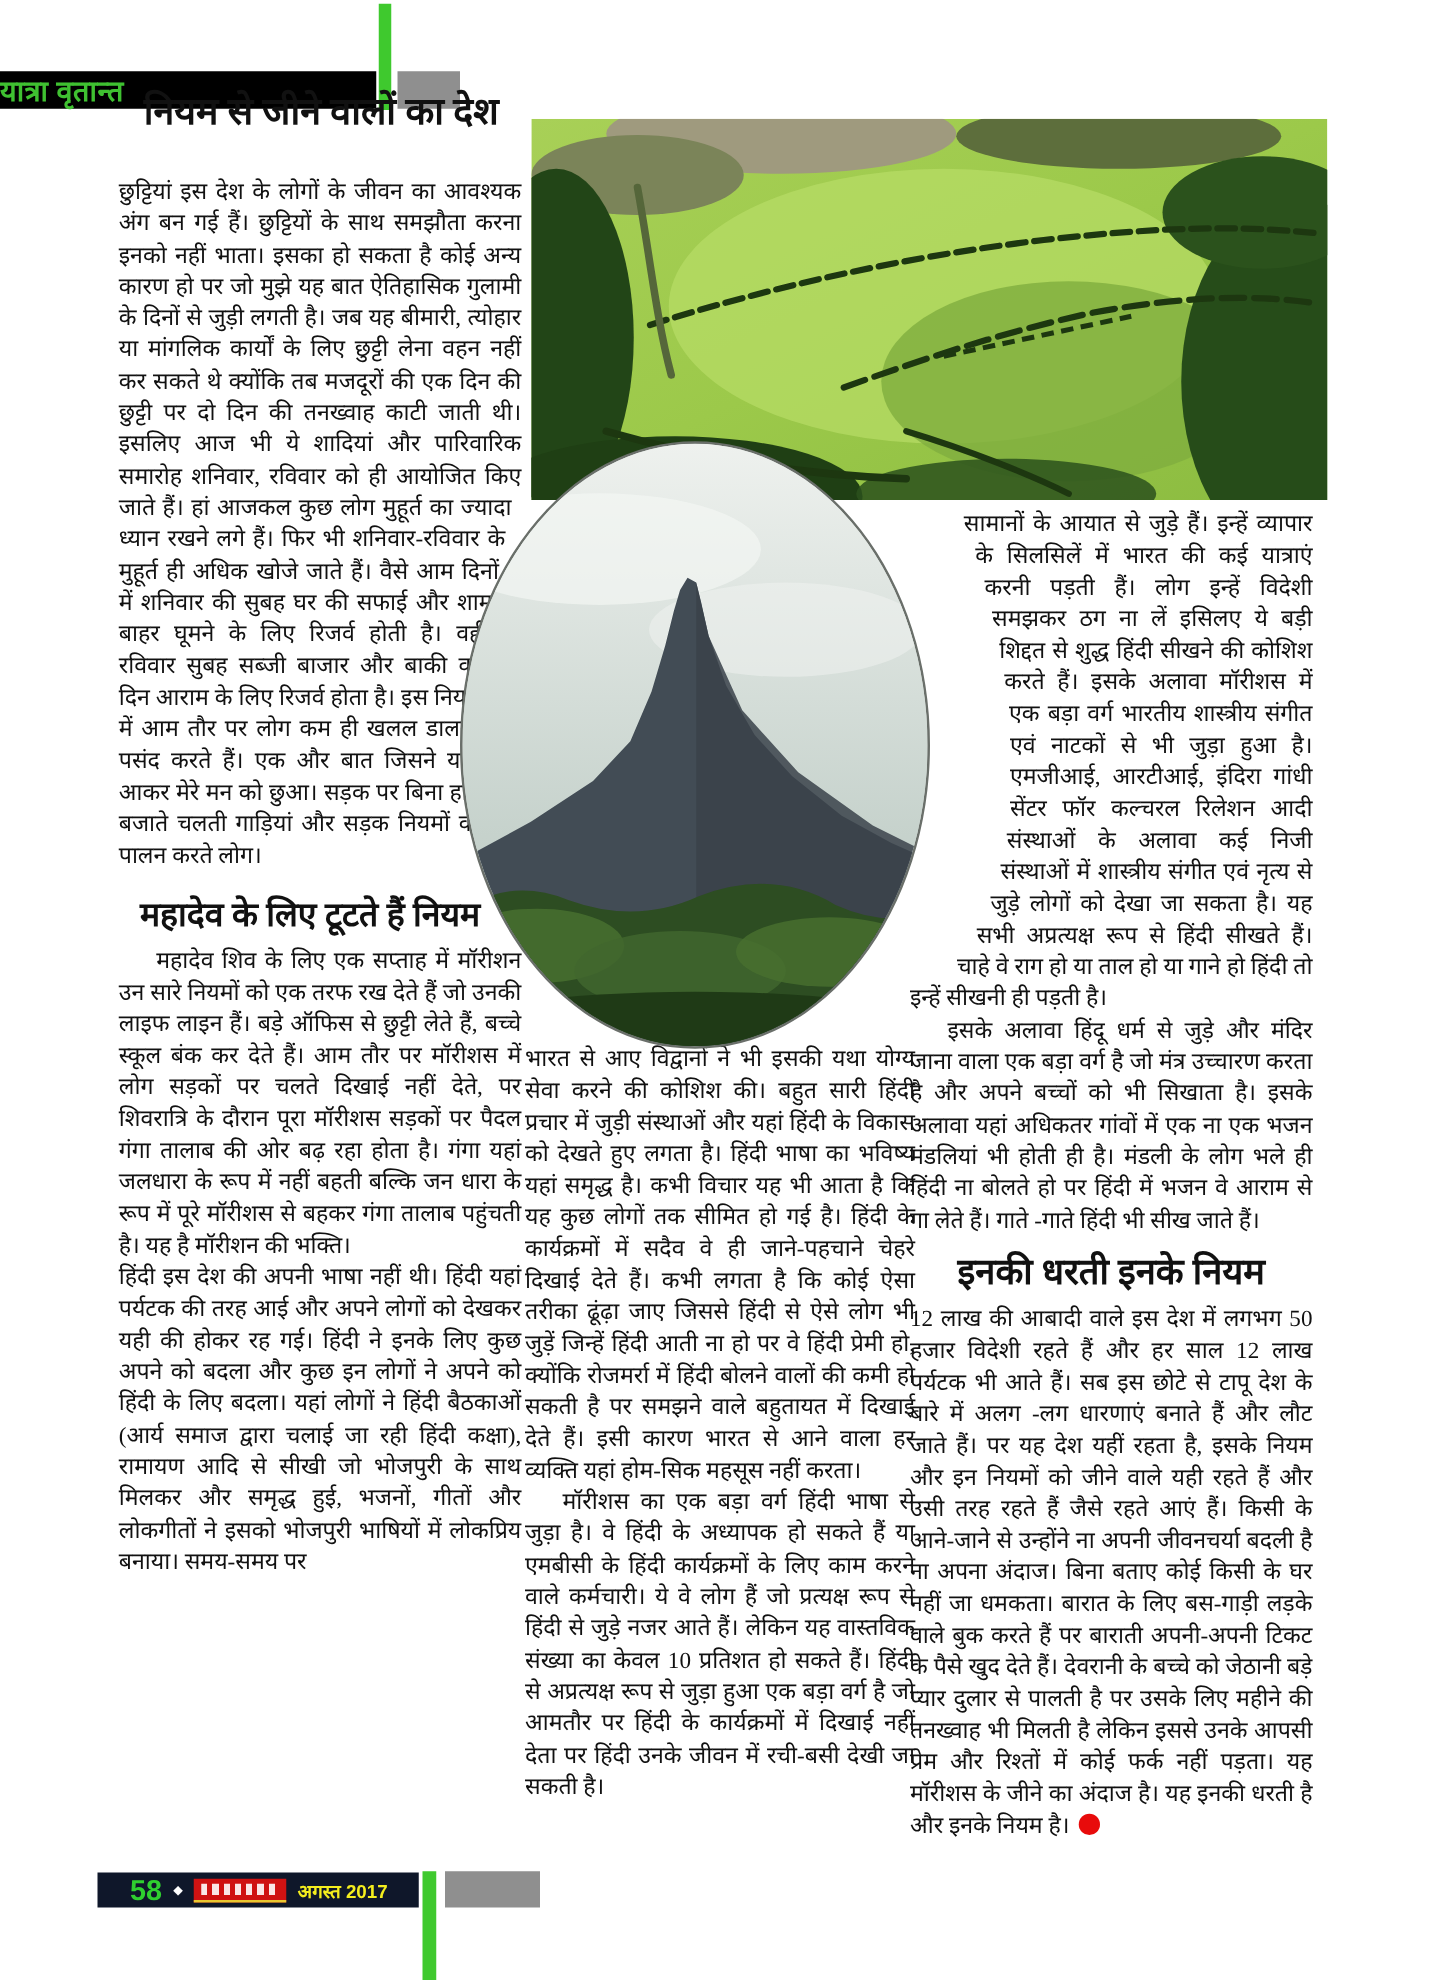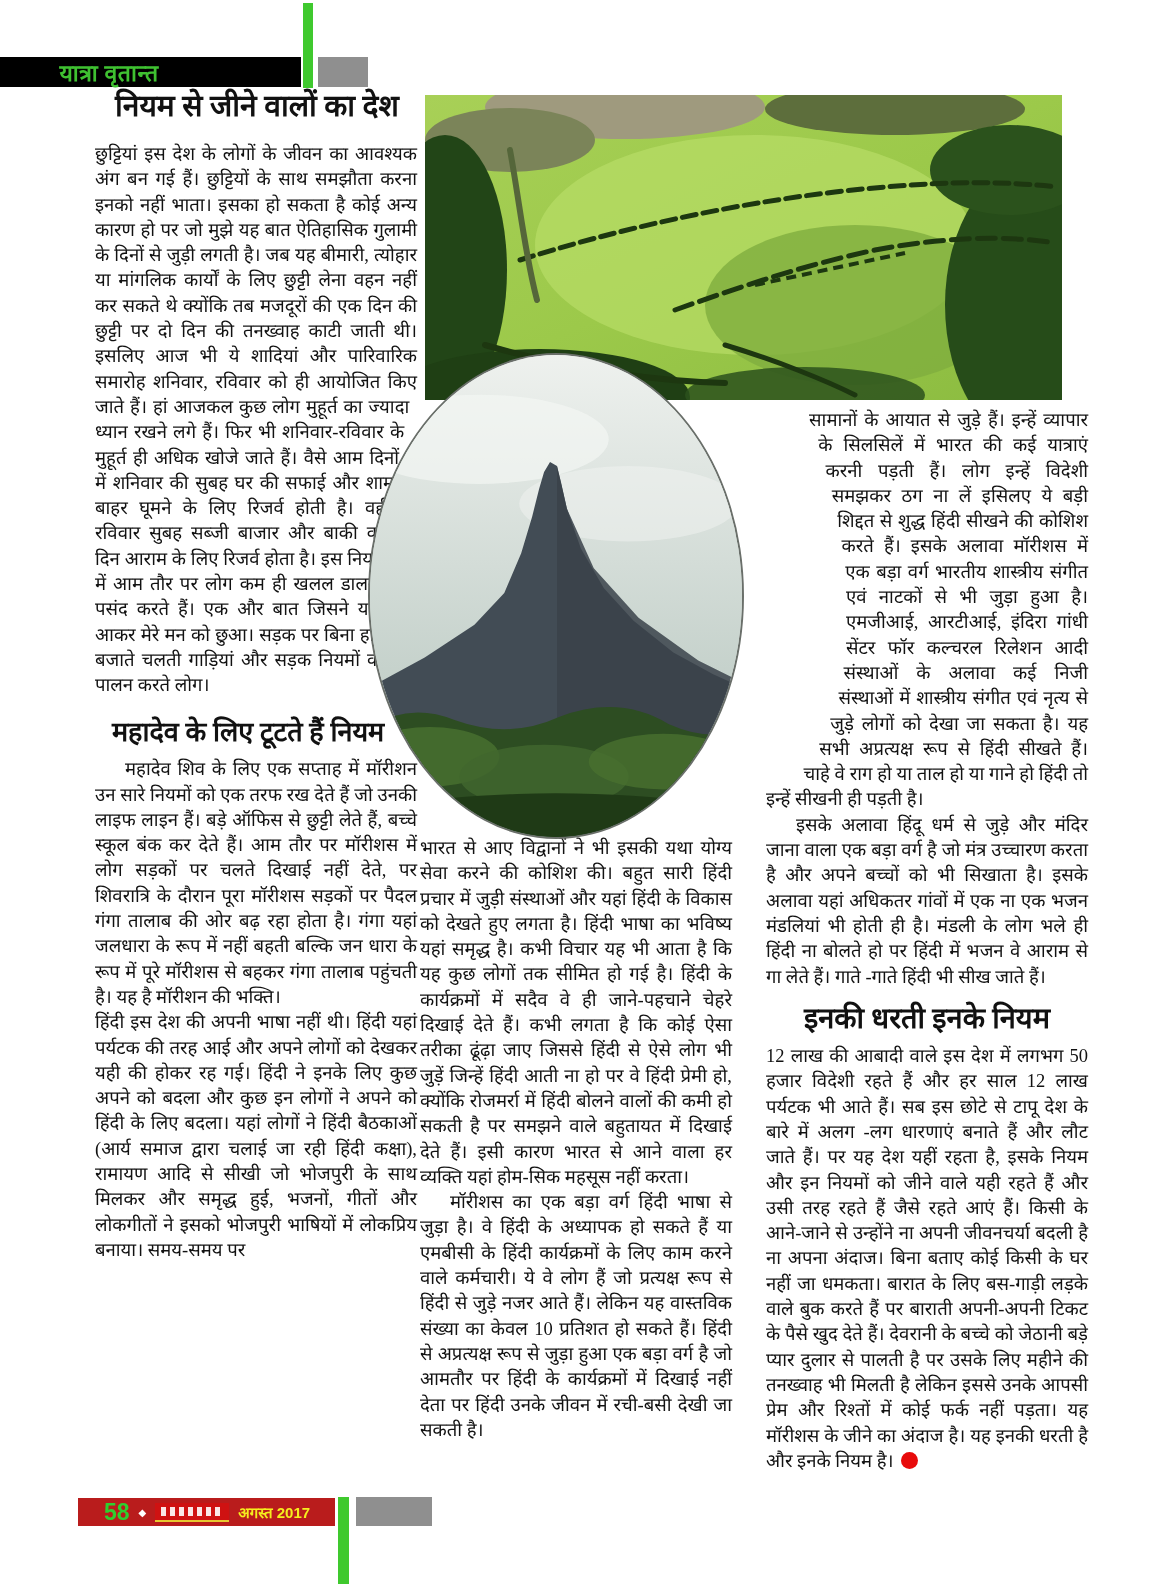--- a/index.html
+++ b/index.html
@@ -8,31 +8,31 @@
     width:1152px;height:1584px;
     background:#ffffff;
     overflow:hidden;
     font-family:"Liberation Serif","DejaVu Serif",serif;
     color:#111;
   }
   
   .kicker-bar{
     position:absolute;left:0;top:57px;width:301px;height:30px;
     background:#000;
-    display:flex;align-items:center;justify-content:center;
+    display:flex;align-items:center;justify-content:flex-start;
     padding-right:83px;box-sizing:border-box;
   }
   .kicker-bar span{
     color:#3fc131;font-size:23px;font-weight:600;letter-spacing:.5px;
   }
   .green-bar-top{position:absolute;left:303px;top:3px;width:10px;height:85px;background:#3fc92e;}
   .gray-rect-top{position:absolute;left:318px;top:57px;width:50px;height:30px;background:#8f8f8f;}
 
   .article-title{
-    position:absolute;left:95px;top:88px;width:324px;
+    position:absolute;left:95px;top:72px;width:324px;
     font-size:30px;font-weight:bold;text-align:center;line-height:1.2;
   }
 
   
   .aerial-photo{
     position:absolute;left:425px;top:95px;width:637px;height:305px;
     overflow:hidden;z-index:1;
   }
   .oval-photo{
     position:absolute;left:368px;top:353px;width:376px;height:486px;
@@ -40,21 +40,21 @@
     box-sizing:border-box;z-index:2;background:#d9e0dc;
   }
   .aerial-photo svg,.oval-photo svg{display:block;width:100%;height:100%;}
 
   
   .col{position:absolute;font-size:18.5px;line-height:25.3px;text-align:justify;}
   .col p{margin:0;}
   .col p.indent{text-indent:30px;}
   .col1{left:95px;top:142px;width:322px;}
   .col2{left:420px;top:836px;width:312px;font-family:Liberation Serif, serif;}
-  .col3{left:766px;top:408px;width:322px;}
+  .col3{left:728px;top:408px;width:322px;}
 
   h2.sec{
     font-size:27px;font-weight:bold;text-align:center;
     margin:17px 0 8px 0;line-height:1.25;clear:none;
   }
   h2.sec.big{font-size:29px;margin:10px 0 8px 0;}
 
   
   .oval-spacer-right{
     float:right;width:40px;height:605px;
@@ -67,21 +67,21 @@
     shape-margin:4px;
   }
 
   .end-dot{
     display:inline-block;width:17px;height:17px;border-radius:50%;
     background:#e80b0b;margin-left:7px;vertical-align:-2px;
   }
 
   
   .footer-bar{
-    position:absolute;left:78px;top:1498px;width:257px;height:28px;background:#b91c1c;
+    position:absolute;left:78px;top:1498px;width:257px;height:28px;background:#0f172a;
     display:flex;align-items:center;gap:9px;padding-left:26px;box-sizing:border-box;
   }
   .footer-pagenum{color:#2fcf2f;font-size:23px;font-weight:bold;font-family:"Liberation Sans",sans-serif;}
   .footer-diamond{color:#fff;font-size:10px;}
   .footer-logo{
     width:74px;height:19px;background:#cf1212;border-bottom:2px solid #e8c830;
     display:flex;align-items:center;justify-content:center;box-sizing:border-box;
   }
   .footer-logo .logo-marks{
     width:62px;height:9px;

